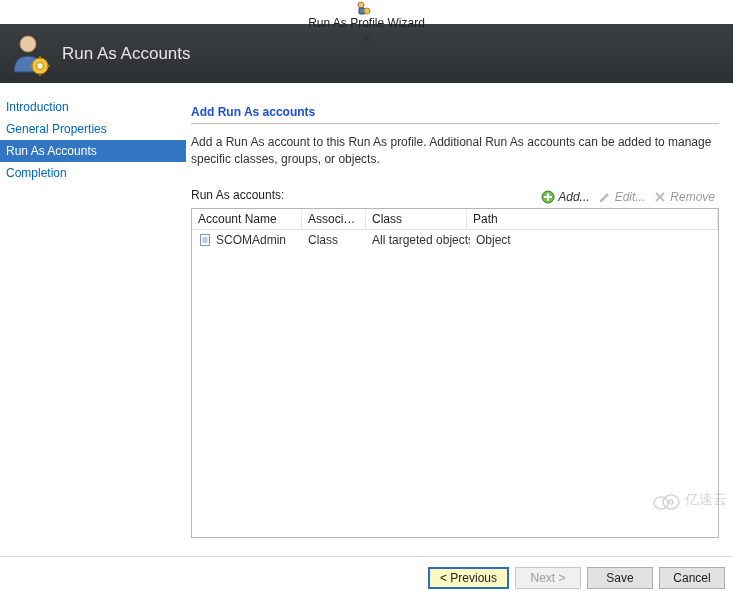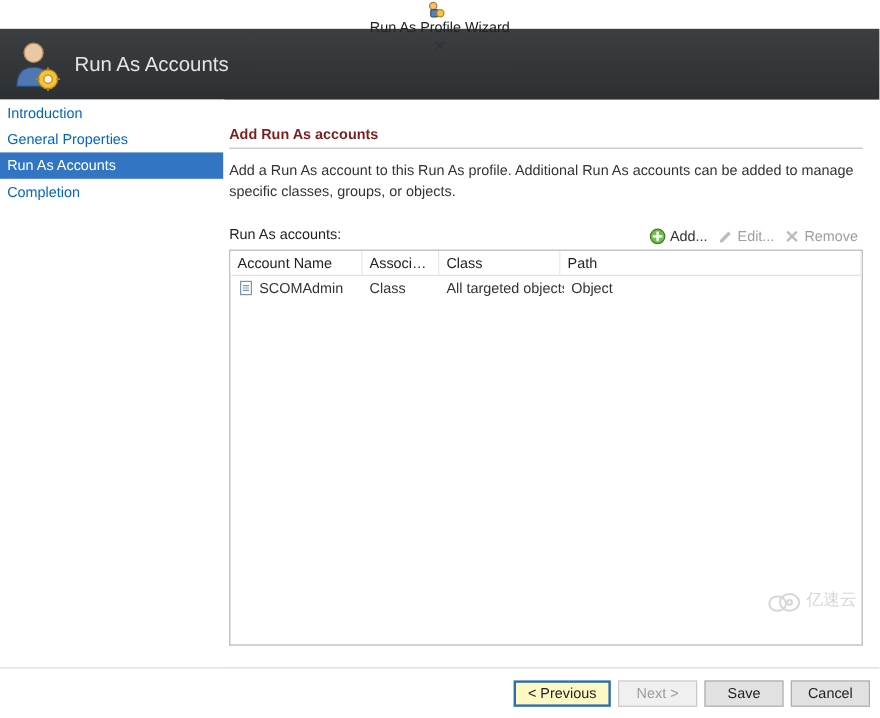--- a/index.html
+++ b/index.html
@@ -42,42 +42,42 @@
 
   
   .content {
     display: flex;
     height: calc(598px - 24px - 59px - 42px);
   }
   .nav {
     width: 187px;
     background: #fff;
     border-right: 1px solid #fff;
-    padding-top: 0;
+    padding-top: 13px;
   }
   .nav-item {
     padding: 4px 8px 4px 6px;
     font-size: 12px;
     color: #0066c0;
     cursor: default;
   }
   .nav-item.selected {
     background: #3276c3;
     color: #fff;
   }
 
   .main {
     flex: 1;
     padding: 22px 14px 0 4px;
   }
   .main h2 {
     font-size: 12px;
     font-weight: 700;
     margin: 0 0 2px 0;
-    color: #7f1d1d;
+    color: #1d4ed8;
   }
   .main hr {
     border: none;
     border-top: 1px solid #bfbfbf;
     margin: 4px 0 10px 0;
   }
   .desc {
     font-size: 12px;
     color: #333;
     margin-bottom: 20px;
@@ -91,20 +91,21 @@
   }
   .toolbar-row .spacer { flex:1; }
   .tool-btn {
     display:inline-flex;
     align-items:center;
     gap:3px;
     padding: 1px 4px;
     font-size:12px;
     color:#333;
     cursor:default;
+    font-style:italic;
   }
   .tool-btn.disabled { color:#9d9d9d; }
   .tool-btn .icn { width:14px; height:14px; display:inline-flex; align-items:center; justify-content:center; }
 
   
   .grid {
     border: 1px solid #b5b5b5;
     height: 330px;
     background:#fff;
     overflow:hidden;
@@ -170,21 +171,21 @@
   }
   .btn:disabled {
     color:#9d9d9d;
     background:#f0f0f0;
     border-color:#c9c9c9;
   }
 
   
   .watermark {
     position:absolute;
-    right: 19px;
+    right: 6px;
     bottom: 88px;
     opacity: 0.35;
     pointer-events:none;
     display:flex;
     align-items:center;
     gap:4px;
     color:#888;
     font-size:14px;
   }
   .watermark .cloud {

